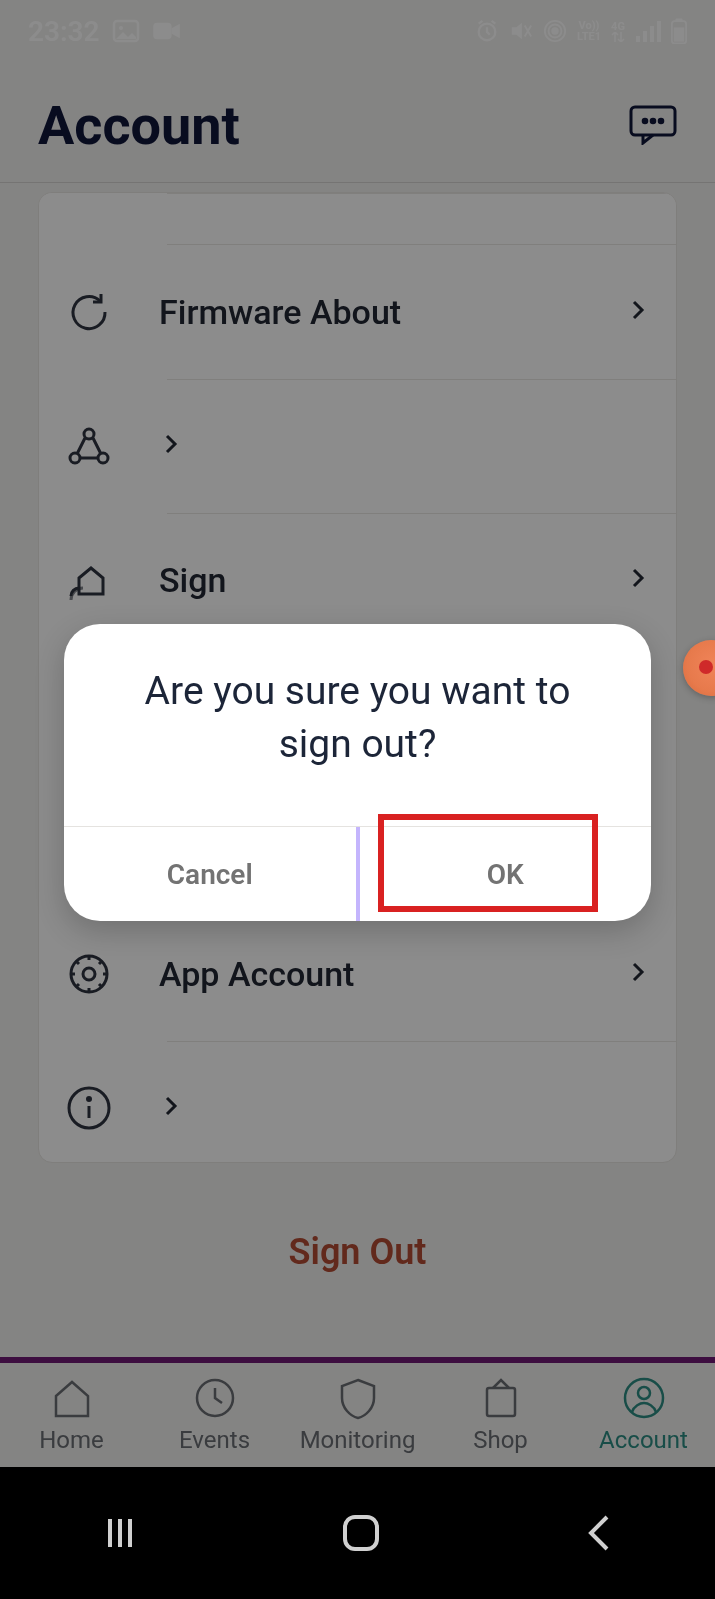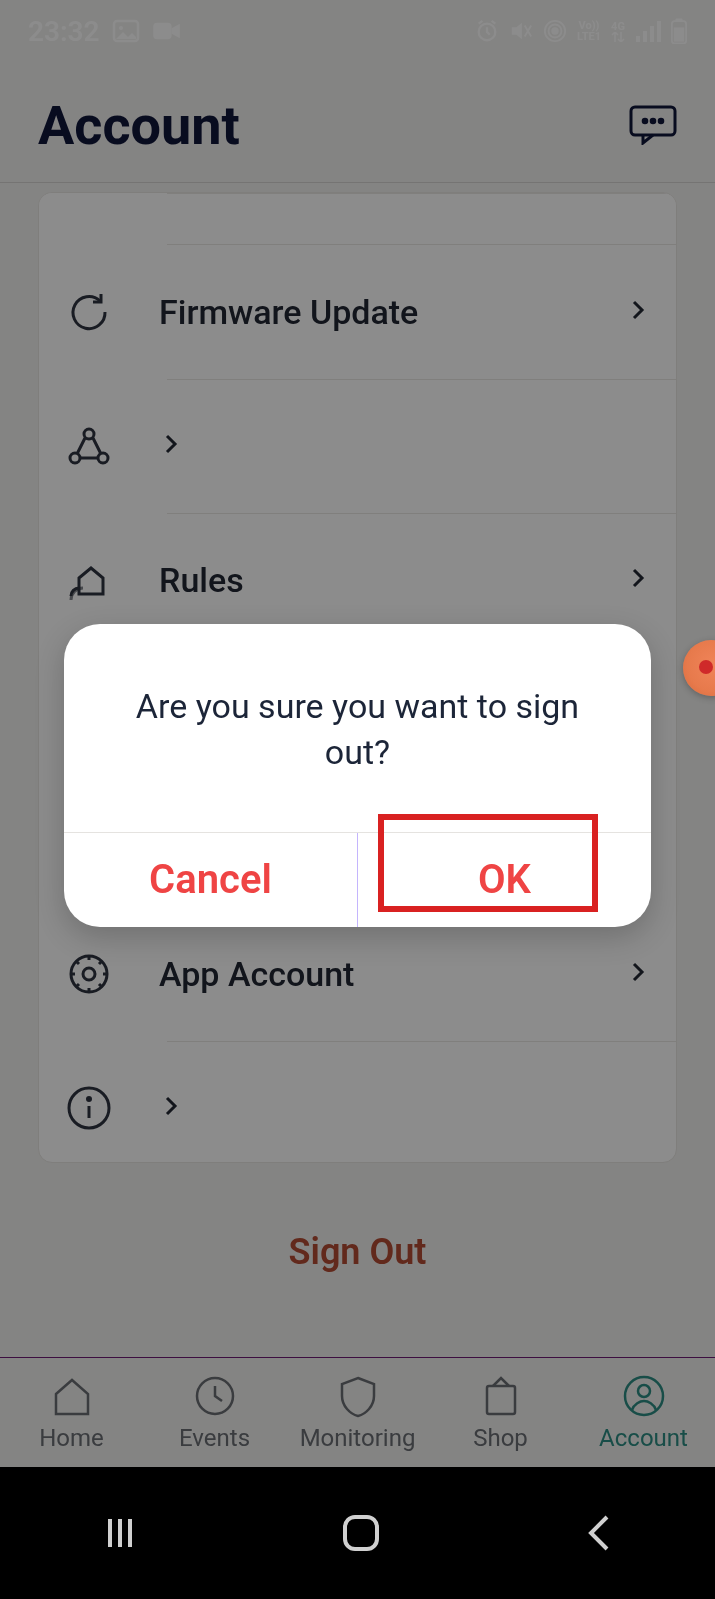--- a/index.html
+++ b/index.html
@@ -32,38 +32,38 @@
 
   
   .section-gap { height: 52px; background:#fff; position:relative;}
   .section-gap::before { content:""; position:absolute; top:0; left:128px; right:0; height:1px; background:#e9e7e4;}
   .section-gap::after { content:""; position:absolute; bottom:0; left:128px; right:0; height:1px; background:#e9e7e4;}
 
   
   .signout { position: absolute; bottom: 326px; left: 0; right: 0; text-align: center; font-size: 36px; font-weight: 600; color: #b24b33; }
 
   
-  .tabbar { position: absolute; bottom: 132px; left: 0; right: 0; height: 110px; border-top: 1px solid #701a75; display: flex; background:#f1f0ee; }
+  .tabbar { position: absolute; bottom: 132px; left: 0; right: 0; height: 110px; border-top: 6px solid #701a75; display: flex; background:#f1f0ee; }
   .tab { flex: 1; display: flex; flex-direction: column; align-items: center; justify-content: center; gap: 6px; color: #6a6e74; font-size: 24px; }
   .tab.active { color: #2d8d83; }
   .tab-icon { width: 44px; height: 44px; }
 
   
   .sysnav { position: absolute; bottom: 0; left: 0; right: 0; height: 132px; background: #000; display: flex; align-items: center; justify-content: space-around; }
   .sys-icon { color: #d0d0d0; }
 
   
   .overlay { position: absolute; inset: 0; background: rgba(0,0,0,0.45); }
 
   
   .modal { position: absolute; left: 64px; right: 64px; top: 624px; background: #fff; border-radius: 36px; overflow: hidden; box-shadow: 0 10px 30px rgba(0,0,0,0.2); }
-  .modal-body { padding: 60px 40px 56px; text-align: center; font-size: 34px; color: #1c2538; line-height: 1.35; }
+  .modal-body { padding: 41px 40px 56px; text-align: center; font-size: 39px; color: #1c2538; line-height: 1.35; }
   .modal-actions { display: flex; border-top: 1px solid #e5e3e0; }
-  .modal-btn { flex: 1; height: 94px; display: flex; align-items: center; justify-content: center; font-size: 40px; font-weight: 600; color: #ef4444; }
-  .modal-btn + .modal-btn { border-left: 1px solid #c4b5fd; }
+  .modal-btn { flex: 1; height: 94px; display: flex; align-items: center; justify-content: center; font-size: 28px; font-weight: 600; color: #737373; }
+  .modal-btn + .modal-btn { border-left: 4px solid #c4b5fd; }
 
   
   .highlight-box { position: absolute; border: 6px solid #d92121; pointer-events: none; }
 
   
   .record-dot { position: absolute; right: -24px; top: 640px; width: 56px; height: 56px; border-radius: 50%; background: radial-gradient(circle at 55% 45%, #f08459 0%, #e77a4c 60%, #d96a3c 100%); box-shadow: 0 2px 6px rgba(0,0,0,0.25); }
   .record-dot::after { content:""; position:absolute; top:20px; left:16px; width:14px; height:14px; border-radius:50%; background:#cf2a2a; }
 
   svg { display: block; }
 </style>
@@ -90,21 +90,21 @@
 
     <div class="section-gap"></div>
 
     <div class="list-item">
       <span class="li-icon">
         <svg viewBox="0 0 48 48" width="48" height="48" fill="none" stroke="#2f3440" stroke-width="3">
           <path d="M40 24a16 16 0 1 1-5-11"></path>
           <path d="M36 6 L36 14 L28 14"></path>
         </svg>
       </span>
-      <span class="li-label">Firmware Update</span>
+      <span class="li-label">Firmware About</span>
       <span class="li-chevron">
         <svg viewBox="0 0 24 24" width="24" height="24" fill="none" stroke="#232833" stroke-width="3">
             <path d="M8 4l8 8-8 8"></path>
           </svg>
       </span>
     </div>
 
     <div class="list-item">
       <span class="li-icon">
         <svg viewBox="0 0 48 48" width="48" height="48" fill="none" stroke="#2f3440" stroke-width="3">
@@ -122,21 +122,21 @@
     </div>
 
     <div class="list-item">
       <span class="li-icon">
         <svg viewBox="0 0 48 48" width="48" height="48" fill="none" stroke="#2f3440" stroke-width="3">
           <path d="M14 22 L26 12 L38 22 L38 38 L14 38 Z"></path>
           <path d="M6 40 a8 8 0 0 1 8 -8"></path>
           <path d="M6 44 a12 12 0 0 1 12 -12" stroke-opacity="0.6"></path>
         </svg>
       </span>
-      <span class="li-label">Rules</span>
+      <span class="li-label">Sign</span>
       <span class="li-chevron">
         <svg viewBox="0 0 24 24" width="24" height="24" fill="none" stroke="#232833" stroke-width="3">
             <path d="M8 4l8 8-8 8"></path>
           </svg>
       </span>
     </div>
 
     <div style="height:260px"></div>
 
     <div class="list-item">

